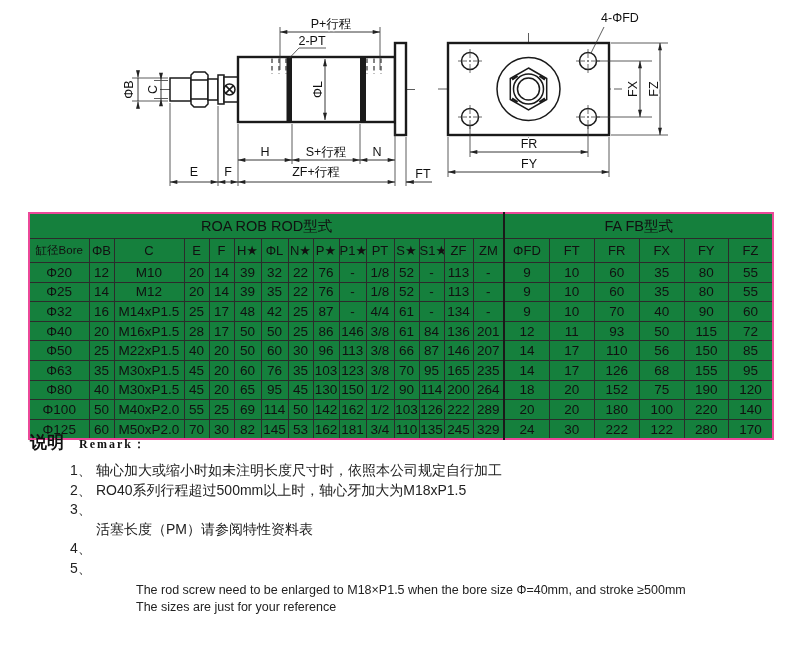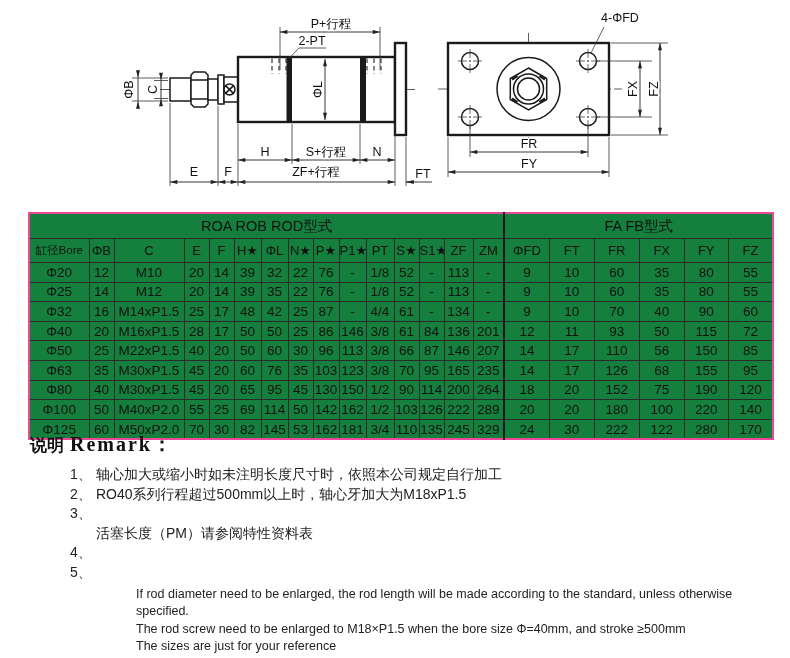--- a/index.html
+++ b/index.html
@@ -37,21 +37,21 @@
     padding:0;font-weight:normal;white-space:nowrap;overflow:hidden;
   }
   .spec .gh{height:24px;font-size:14.5px}
   .spec .ch{height:23px;font-size:13px}
   .spec .ch.c0{font-size:11.5px}
   .spec tbody td{height:18.6px;font-size:13.5px}
   .spec .sec{border-left:2px solid #1a1a1a}
   
   #remarks{position:absolute;left:30px;top:431px;width:748px}
   .rtitle{font-family:"Liberation Serif","DejaVu Serif",serif;font-weight:bold;font-size:17px;color:#111}
-  .rtitle .en{font-size:20px;letter-spacing:2px;margin-left:6px}
+  .rtitle .en{font-size:12px;letter-spacing:2px;margin-left:15px}
   .ritems{margin-top:7px;padding-left:40px}
   .ritem{display:flex;font-size:14px;line-height:19.6px;color:#222}
   .rnum{flex:0 0 26px}
   .rengs{margin-left:66px;margin-top:3px}
   .reng{font-size:12.5px;line-height:17.6px;color:#222}
 </style>
 </head>
 <body>
 
 <svg id="drawings" width="790" height="196" viewBox="0 0 790 196">
@@ -478,18 +478,17 @@
         <span class="rnum"></span>
         <span>活塞长度（PM）请参阅特性资料表</span>
       </div>
       <div class="ritem">
         <span class="rnum">4、</span>
       </div>
       <div class="ritem">
         <span class="rnum">5、</span>
       </div>
       <div class="rengs" id="remark-english">
-        <div class="reng">If rod diameter need to be enlarged, the rod length will be made according to the standard, unless otherwise specified.</div>
         <div class="reng">The rod screw need to be enlarged to M18×P1.5 when the bore size Φ=40mm, and stroke ≥500mm</div>
         <div class="reng">The sizes are just for your reference</div>
       </div>
   </div>
 </div>
 
 </body></html>

